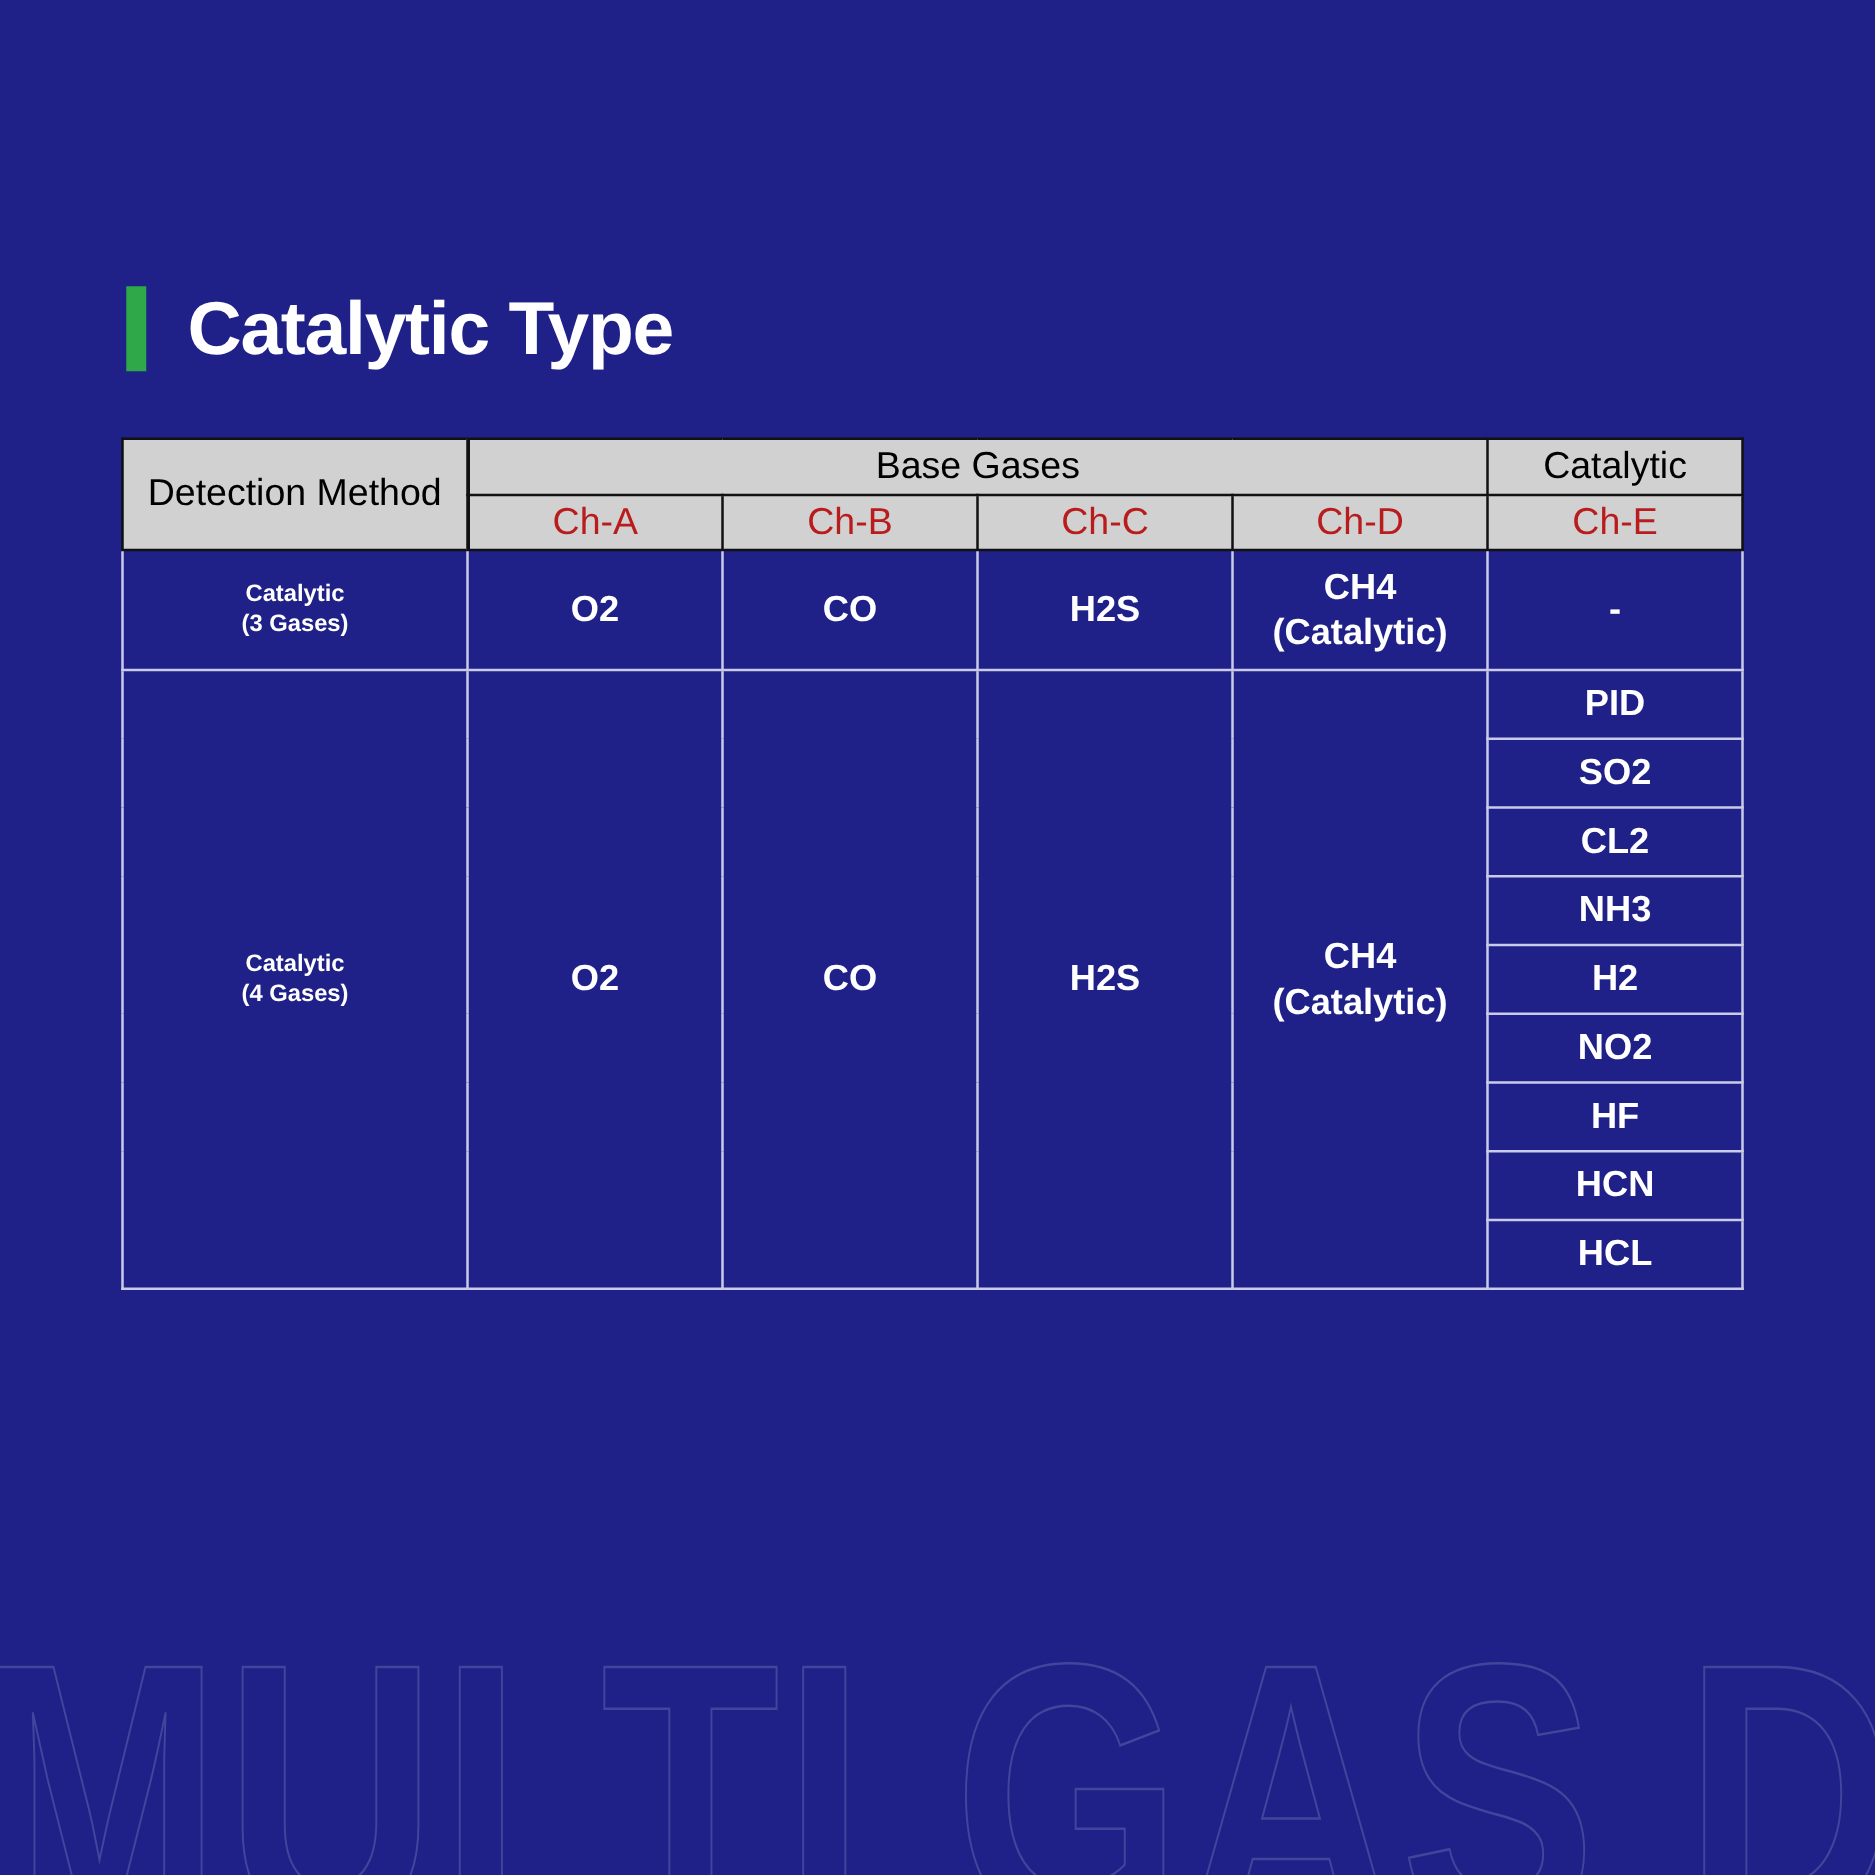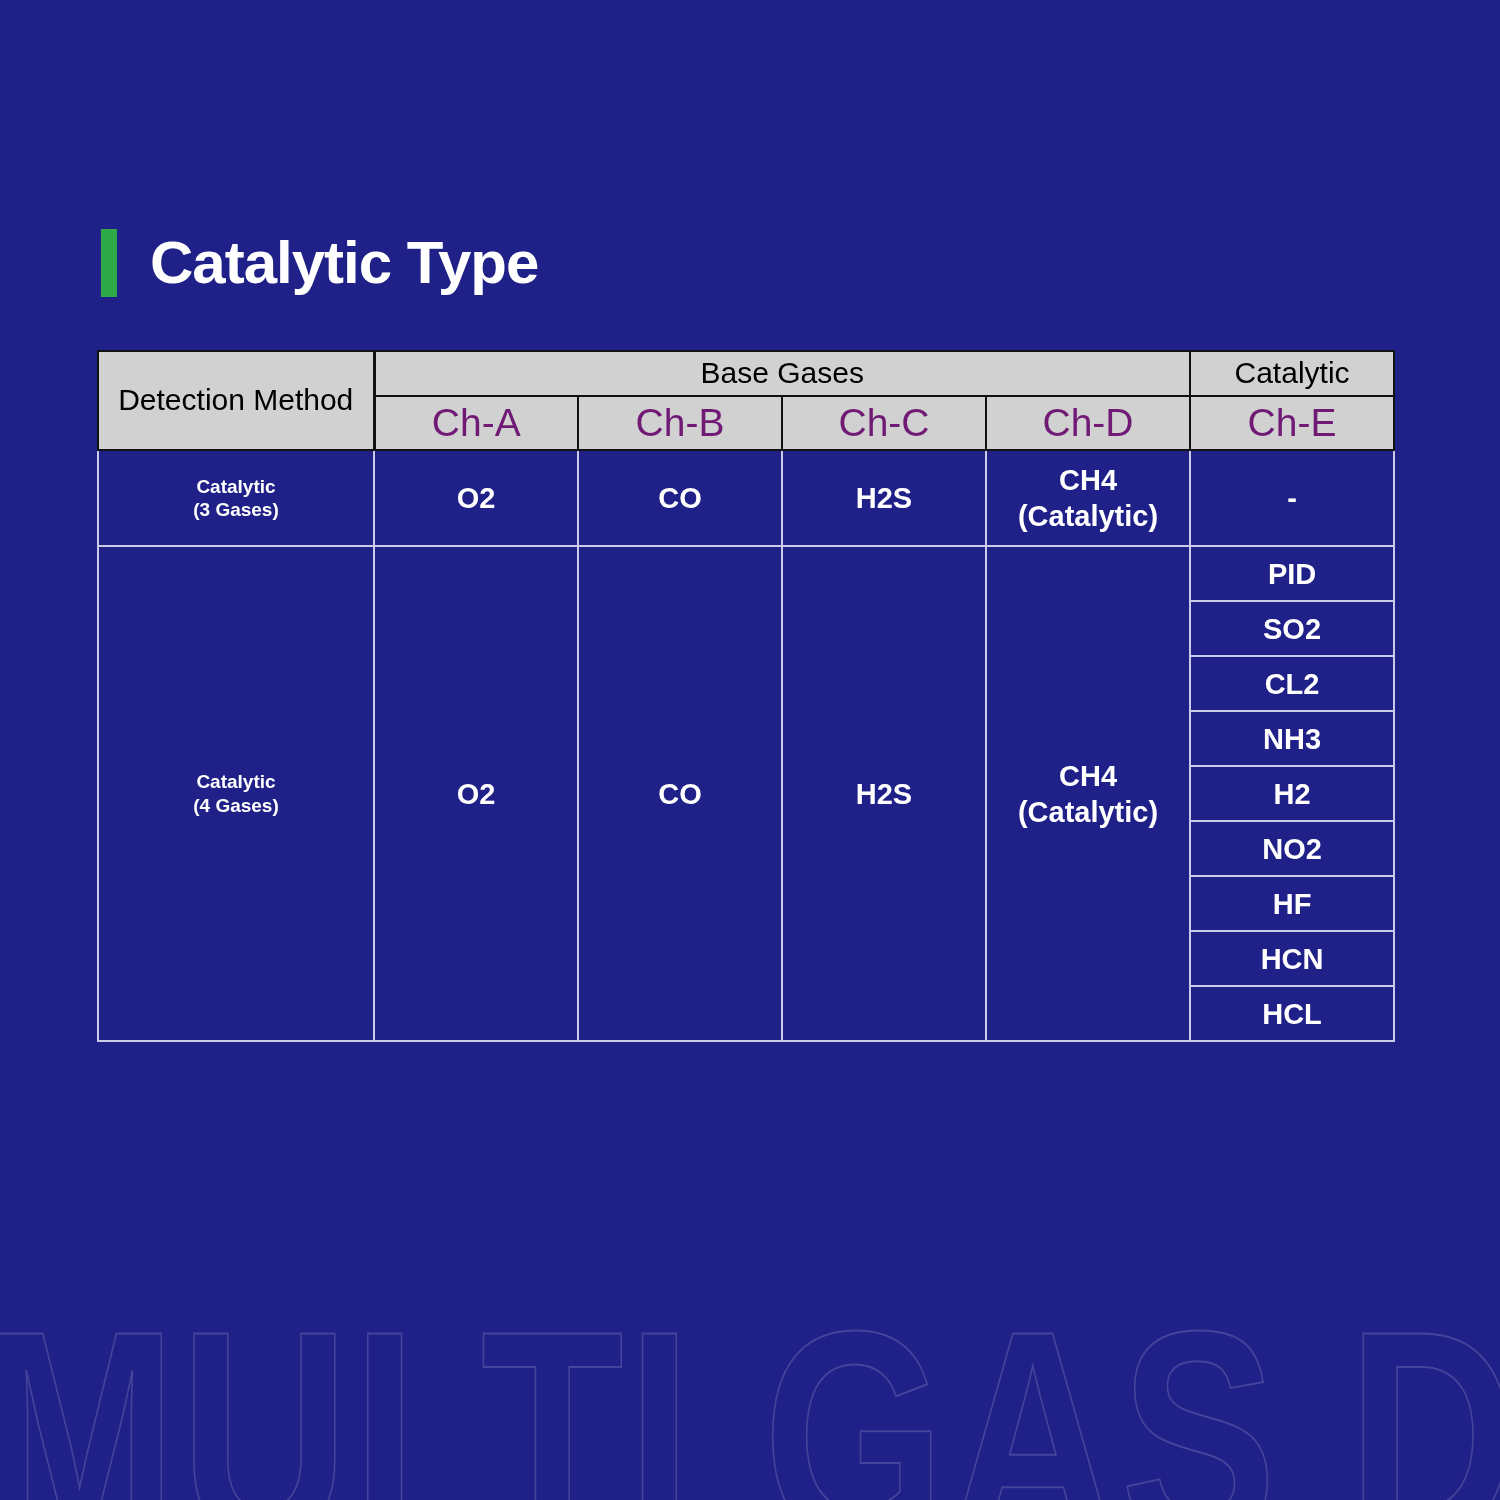--- a/index.html
+++ b/index.html
@@ -90,22 +90,22 @@
     font-size: 30px;
     font-weight: 400;
     border: 2px solid #111111;
     line-height: 1.15;
   }
   .hcell.detection {
     border-right-width: 3px;
   }
   .hcell-sub {
     background: #d1d1d1;
-    color: #701a75;
-    font-size: 39px;
+    color: #b91c1c;
+    font-size: 30px;
     font-weight: 400;
     border: 2px solid #111111;
     line-height: 1.15;
   }
 
   
   .bcell {
     background: #1f2188;
     color: #ffffff;
     font-size: 29px;

